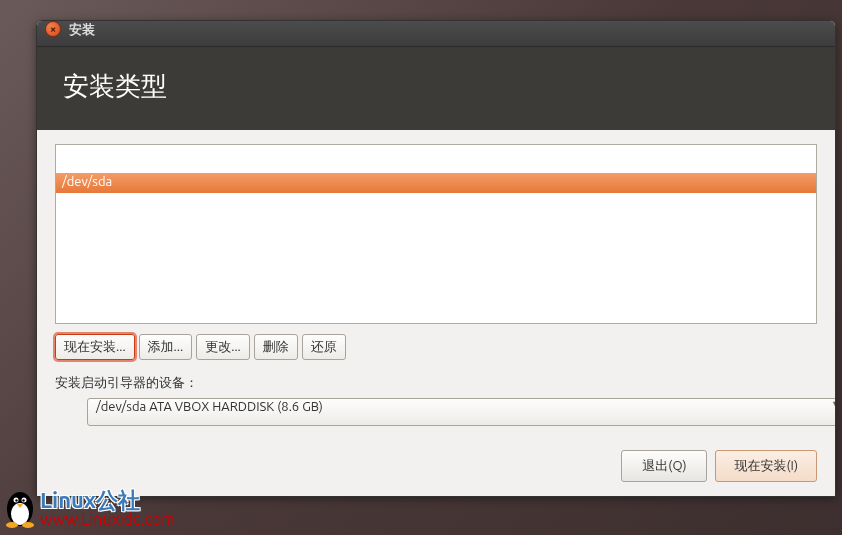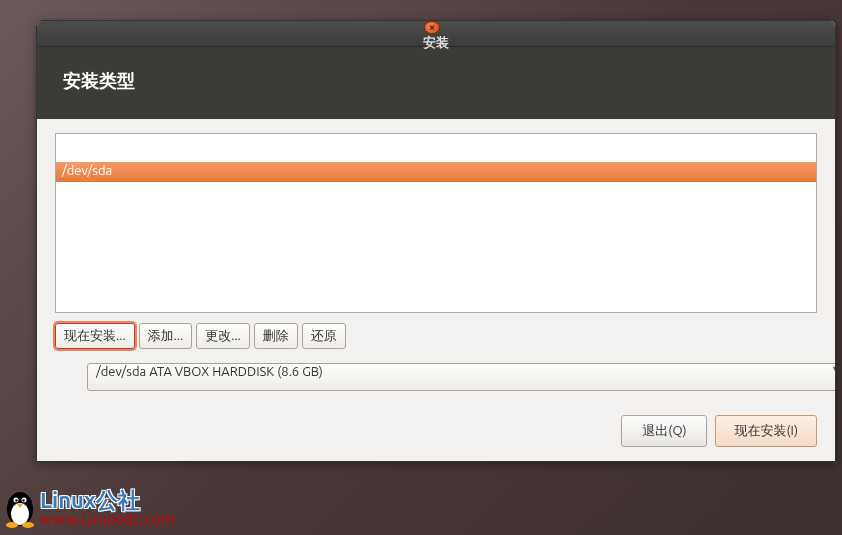--- a/index.html
+++ b/index.html
@@ -23,24 +23,22 @@
       background: #f2f1f0;
       border: 1px solid #333;
       border-radius: 6px 6px 2px 2px;
       overflow: hidden;
       box-shadow: 0 2px 10px rgba(0,0,0,0.4);
     }
     .titlebar {
       height: 26px;
       background: linear-gradient(to bottom, #4c4c4c 0%, #3c3c3c 100%);
       display: flex;
-      align-items: center;
       padding: 0 8px;
       border-bottom: 1px solid #2a2a2a;
-      flex-direction: column;
     }
     .close-btn {
       width: 16px;
       height: 16px;
       border-radius: 50%;
       background: radial-gradient(circle at 30% 30%, #f08050, #d84a1a);
       border: 1px solid #8a2a0a;
       cursor: pointer;
       display: flex;
       align-items: center;
@@ -58,22 +56,22 @@
       color: #ddd;
       font-size: 13px;
       font-weight: bold;
     }
     .header {
       background: linear-gradient(to bottom, #3c3b37 0%, #3c3b37 100%);
       padding: 22px 26px 26px 26px;
       color: #fff;
     }
     .header-title {
-      font-size: 18px;
-      font-weight: bold;
+      font-size: 26px;
+      font-weight: normal;
     }
     .content {
       background: #f2f1f0;
       padding: 14px 18px 14px 18px;
     }
     .partition-area {
       border: 1px solid #b0aca4;
       background: #fff;
       height: 180px;
       display: flex;
@@ -236,20 +234,21 @@
       </div>
     </div>
     <div class="button-row">
       <button class="btn highlighted">现在安装...</button>
       <button class="btn">添加...</button>
       <button class="btn">更改...</button>
       <button class="btn">删除</button>
       <button class="btn">还原</button>
     </div>
     <div class="bootloader-section">
+      <div class="bootloader-label">安装启动引导器的设备：</div>
       <div class="bootloader-select">
         <span>/dev/sda  ATA VBOX HARDDISK (8.6 GB)</span>
         <span class="select-arrow">▼</span>
       </div>
     </div>
     <div class="footer-buttons">
       <button class="footer-btn">退出(Q)</button>
       <button class="footer-btn primary">现在安装(I)</button>
     </div>
   </div>

